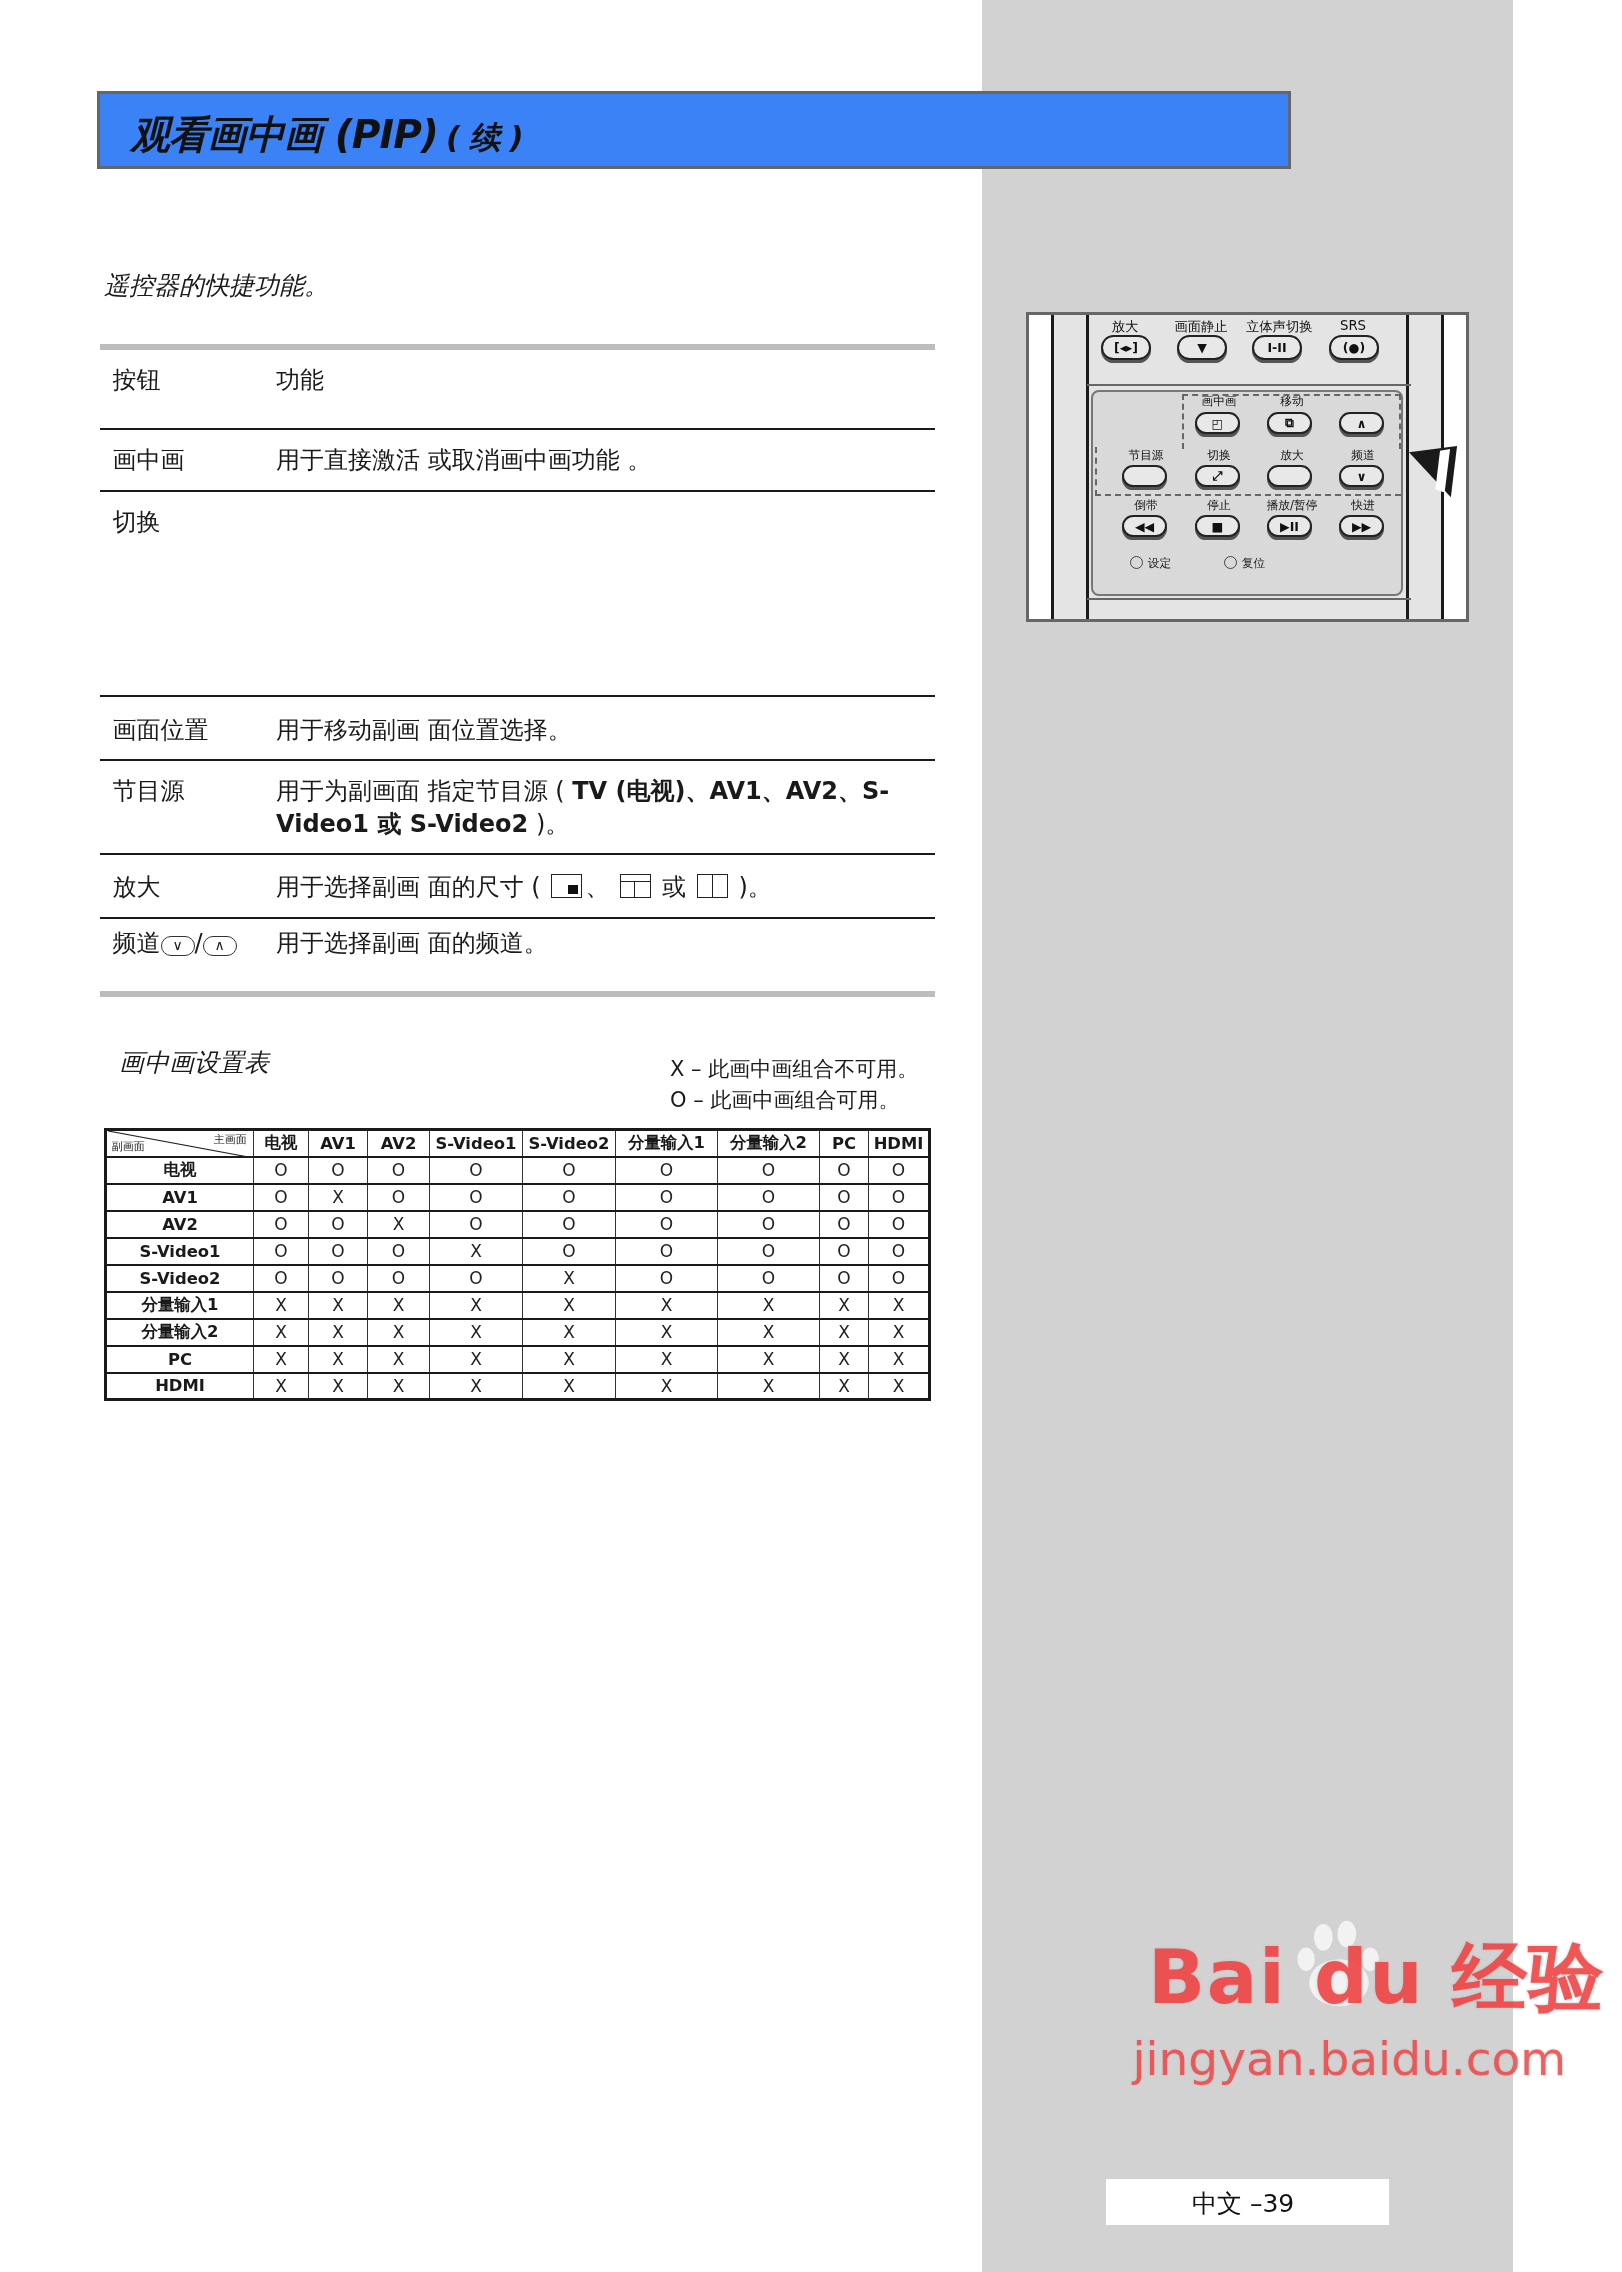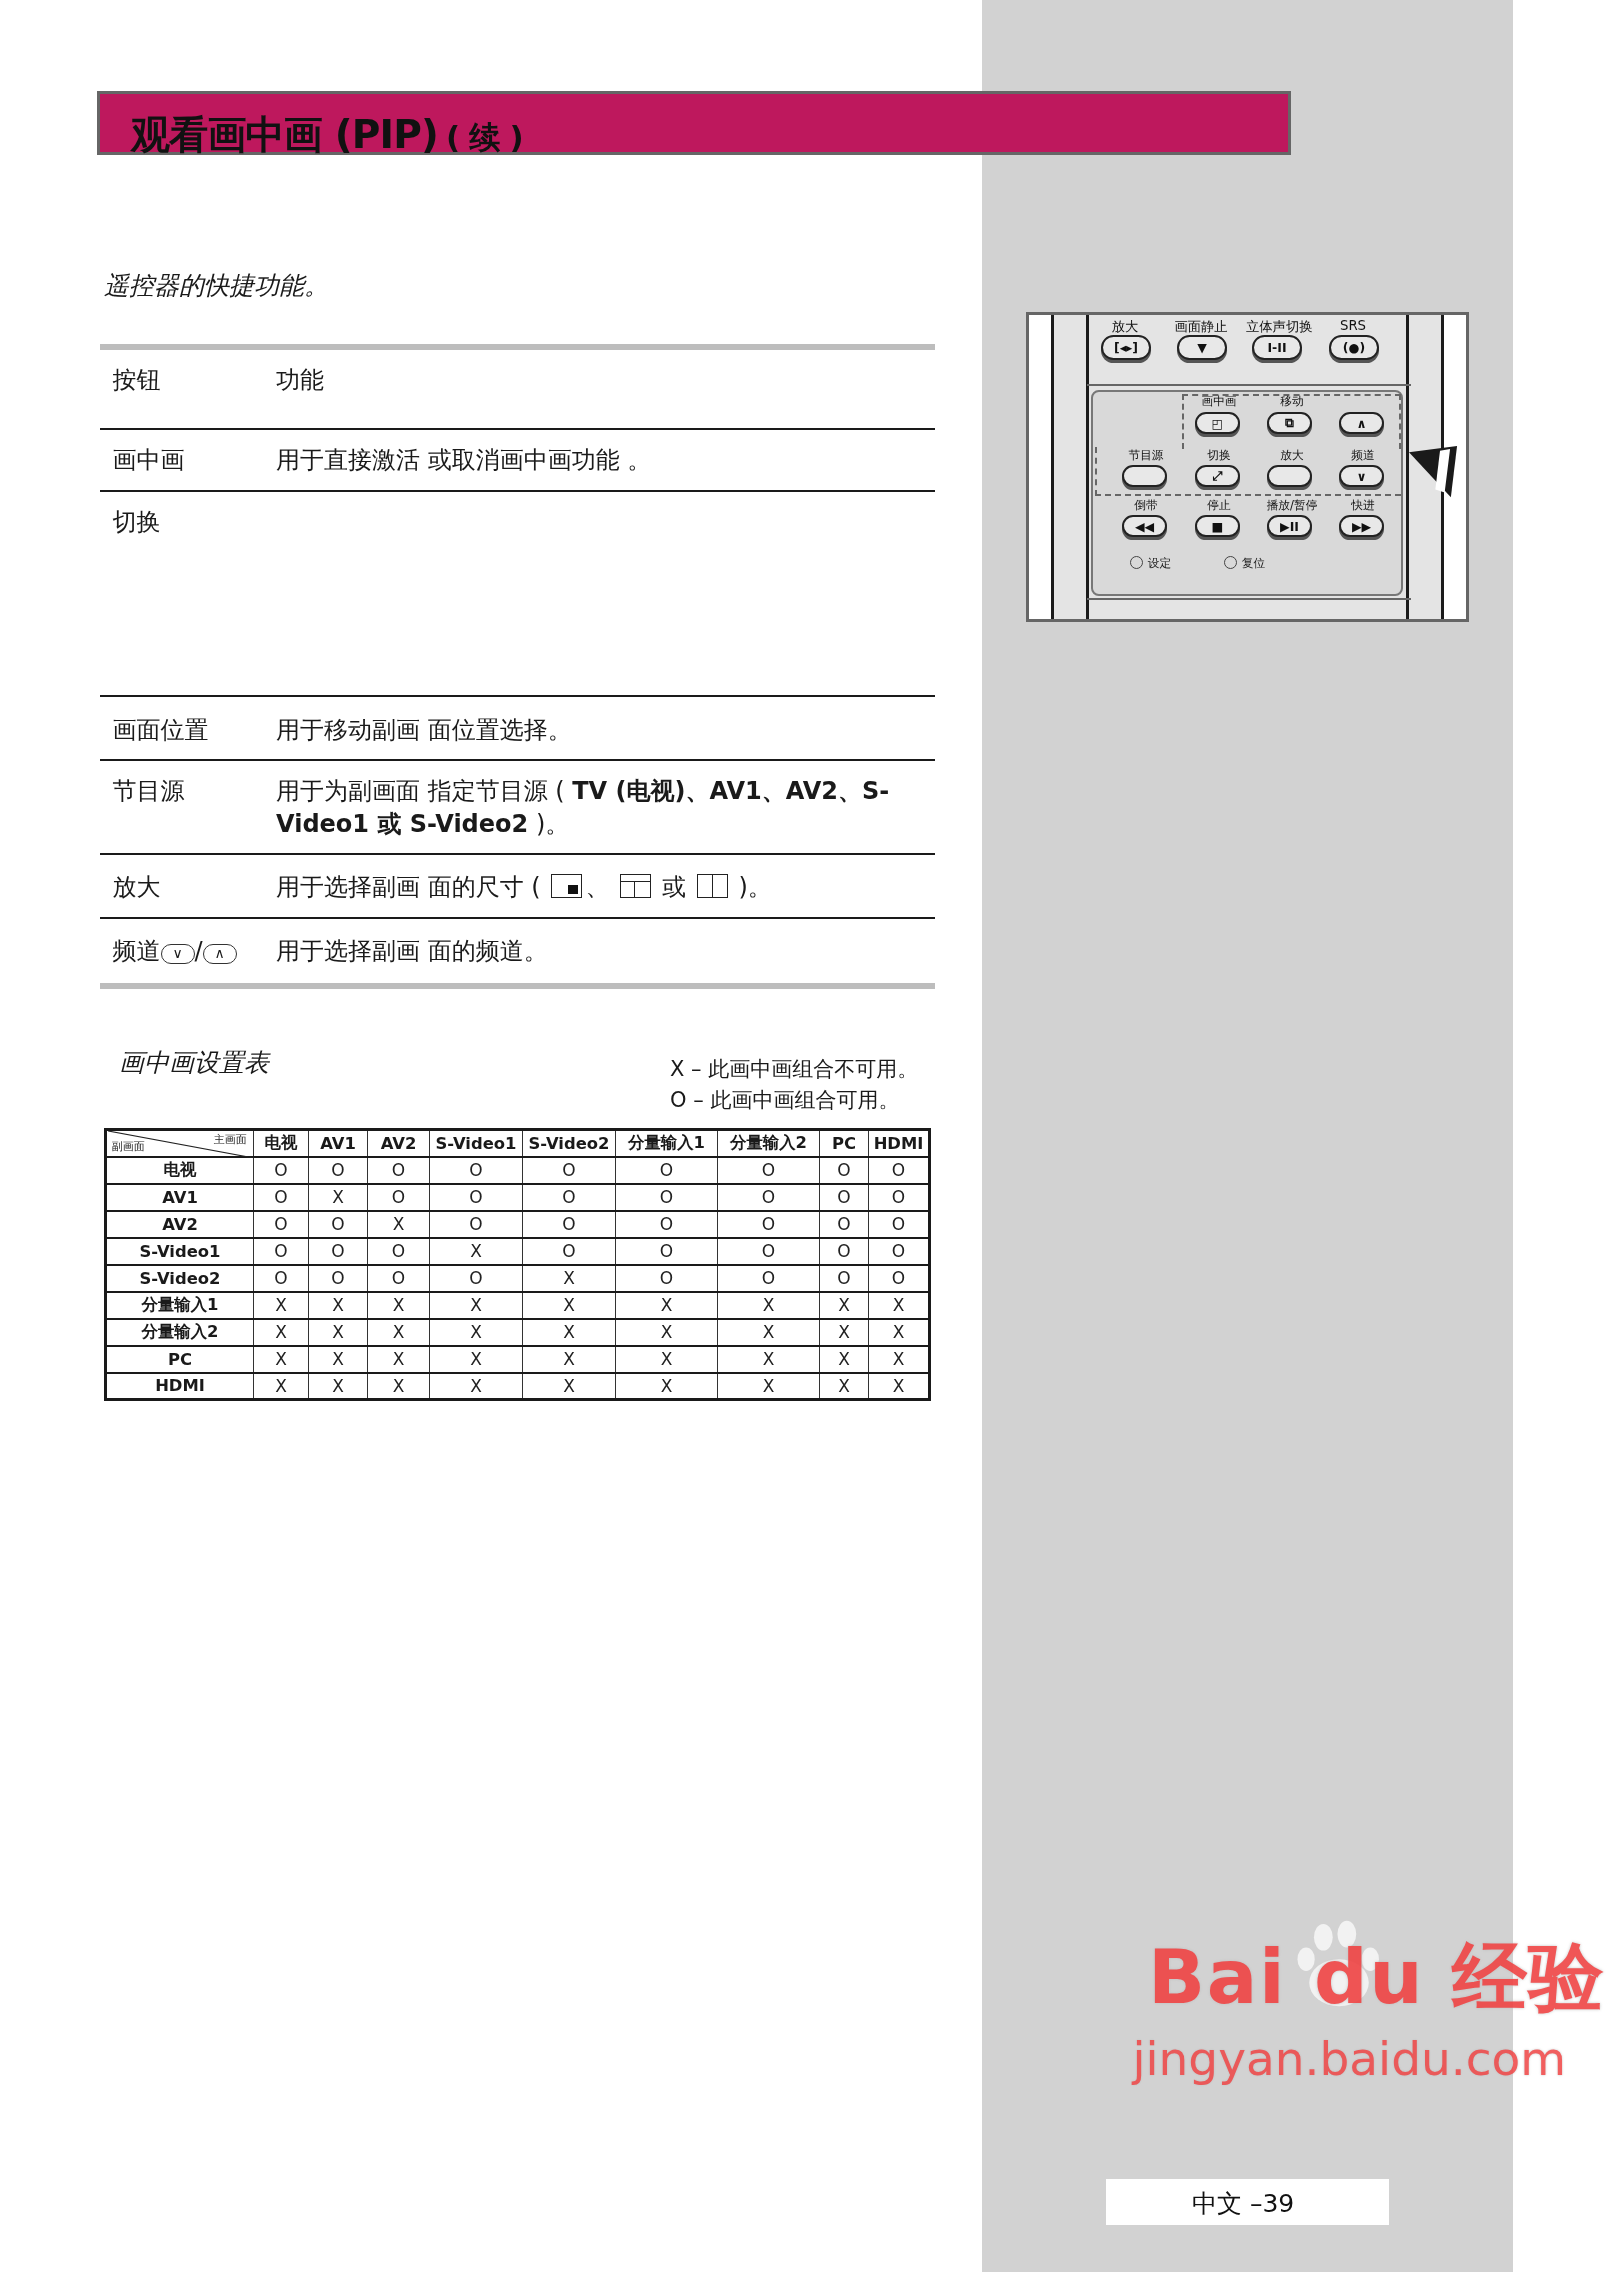--- a/index.html
+++ b/index.html
@@ -1,42 +1,42 @@
 <!DOCTYPE html>
 <html style="font-size:12.5px"><head>
 <meta charset="utf-8">
 <style>
   * { box-sizing: border-box; margin: 0; padding: 0; }
   html, body { width: 1622px; height: 2273px; background: #ffffff; overflow: hidden; }
   body { position: relative; font-family: "DejaVu Sans", "Liberation Sans", sans-serif; color: #1a1a1a; }
 
   .sidebar { position: absolute; left: 982px; top: 0; width: 531px; height: 2273px; background: #d2d2d2; }
 
-  .title-box { position: absolute; left: 97px; top: 91px; width: 1194px; height: 64px;
-    border: 3.9px solid #666666; background: #be185d; }
+  .title-box { position: absolute; left: 97px; top: 91px; width: 1194px; height: 78px;
+    border: 3.9px solid #666666; background: #3b82f6; font-style: italic; }
   .title-box .title { position: absolute; left: 31px; top: 14px; font-size: 39px; font-weight: bold;
     letter-spacing: -0.8px; color: #111; white-space: nowrap; }
   .title-box .title .cont { font-size: 31px; font-weight: bold; margin-left: 7.8px; }
 
   .subtitle { position: absolute; left: 104px; top: 269px; font-size: 25px; font-style: italic; color: #1a1a1a; }
 
   .func-table { position: absolute; left: 100px; top: 344px; width: 835px; }
   .func-table .top-rule { height: 6.2px; background: #bdbdbd; }
   .func-table .bottom-rule { height: 6.2px; background: #bdbdbd; }
   .frow { display: flex; border-bottom: 2.3px solid #1a1a1a; font-size: 24px; line-height: 33px; }
   .frow.last { border-bottom: none; }
   .frow .c1 { width: 176px; padding-left: 12.5px; flex: none; }
   .frow .c2 { flex: 1; padding-right: 15.6px; }
   .frow.h { height: 80px; padding-top: 14px; }
   .frow.r1 { height: 62px; padding-top: 14px; }
   .frow.r2 { height: 205px; padding-top: 14px; }
   .frow.r3 { height: 64px; padding-top: 17px; }
   .frow.r4 { height: 94px; padding-top: 14px; }
   .frow.r5 { height: 64px; padding-top: 15.6px; }
-  .frow.r6 { height: 64px; padding-top: 16px; }
+  .frow.r6 { height: 72px; padding-top: 8px; }
   .note { margin-top: 19px; }
   .note .arrow { display: inline-block; margin-right: 30px; font-size: 23.4px; }
   .bold-inline { font-weight: bold; }
 
   .size-icon { display: inline-block; width: 31px; height: 23.4px; border: 1.6px solid #222; vertical-align: -3.1px; position: relative; margin: 0 3.1px; }
   .size-icon.small::after { content: ""; position: absolute; right: 3.1px; bottom: 3.1px; width: 10.2px; height: 8.6px; background: #111; }
   .size-icon.wide::before { content: ""; position: absolute; left: 0; right: 0; top: 5.5px; border-top: 1.6px solid #222; }
   .size-icon.wide::after { content: ""; position: absolute; left: 13.3px; top: 5.5px; bottom: 0; border-left: 1.6px solid #222; }
   .size-icon.split::after { content: ""; position: absolute; left: 14px; top: 0; bottom: 0; border-left: 1.6px solid #222; }
   .pill-icon { display: inline-block; width: 34px; height: 20.3px; border: 1.6px solid #333; border-radius: 10.2px; text-align: center;

